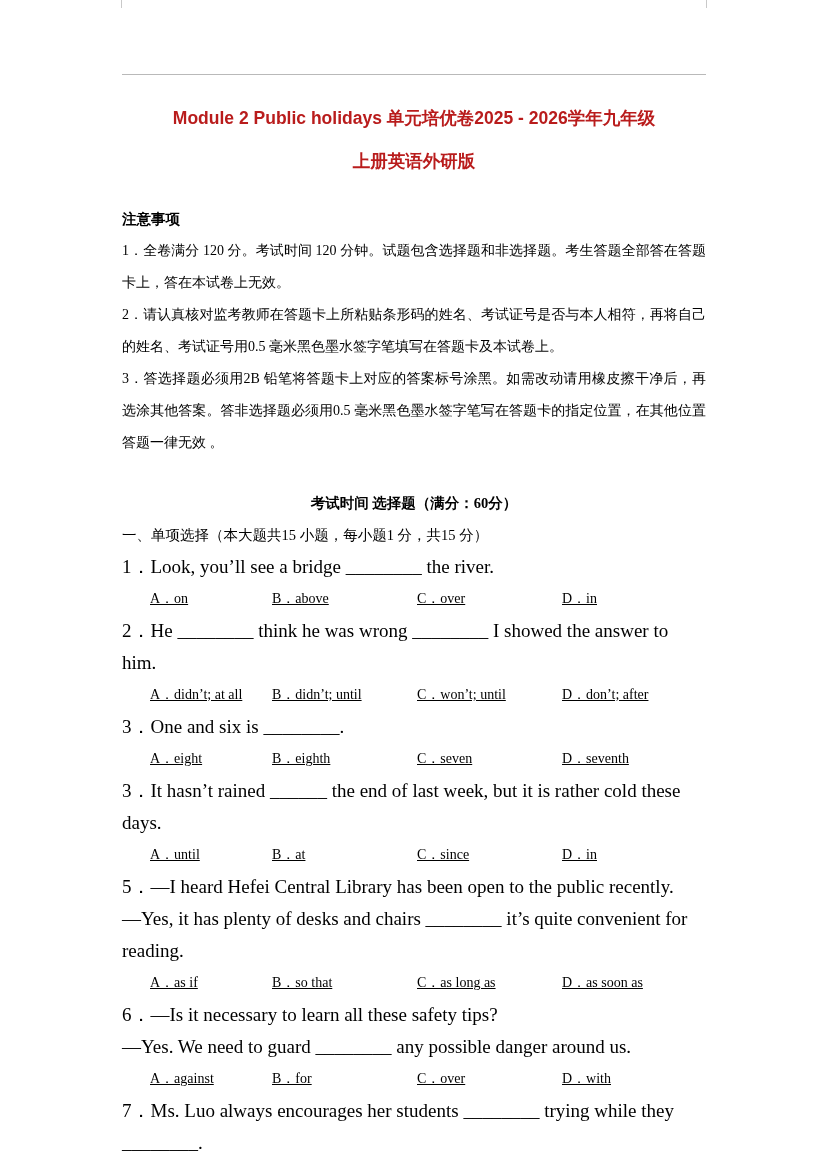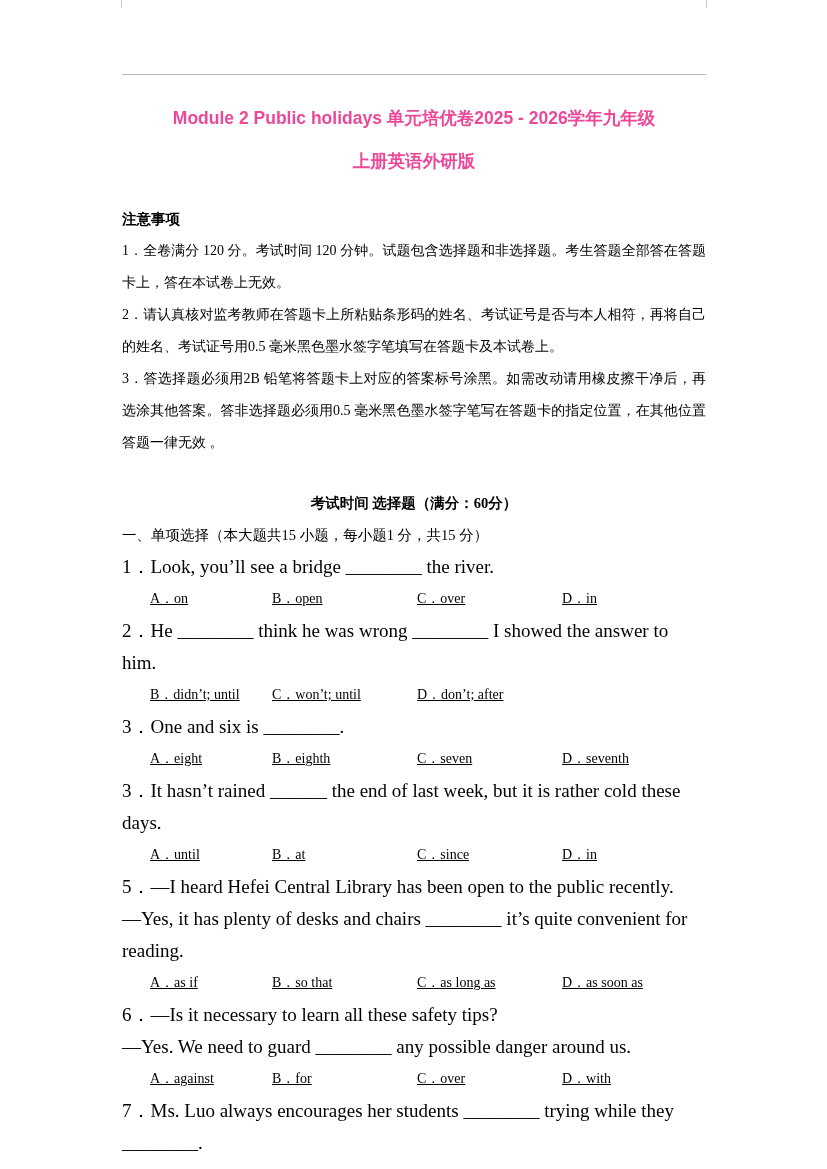--- a/index.html
+++ b/index.html
@@ -32,21 +32,21 @@
     border-top: 1px solid #b9b9b9;
     height: 0;
   }
   .title {
     margin-top: 22px;
     font-family: "Liberation Sans", "DejaVu Sans", sans-serif;
     font-weight: bold;
     font-size: 17.5px;
     line-height: 43px;
     text-align: center;
-    color: #ec4899;
+    color: #b91c1c;
   }
   .notice-heading {
     margin-top: 20px;
     font-weight: bold;
     font-size: 14.5px;
     line-height: 32px;
   }
   .notice {
     font-size: 14px;
     line-height: 32px;
@@ -98,28 +98,29 @@
   <p class="notice">3．答选择题必须用2B 铅笔将答题卡上对应的答案标号涂黑。如需改动请用橡皮擦干净后，再选涂其他答案。答非选择题必须用0.5 毫米黑色墨水签字笔写在答题卡的指定位置，在其他位置答题一律无效 。</p>
 
   <div class="section-heading">考试时间 选择题（满分：60分）</div>
   <div class="part-heading">一、单项选择（本大题共15 小题，每小题1 分，共15 分）</div>
 
   <div id="questions">
       <div class="question">
         <div class="q-line">1．Look, you’ll see a bridge ________ the river.</div>
         <div class="options">
           <div class="option">A．on</div>
-          <div class="option">B．open</div>
+          <div class="option">B．above</div>
           <div class="option">C．over</div>
           <div class="option">D．in</div>
         </div>
       </div>
       <div class="question">
         <div class="q-line">2．He ________ think he was wrong ________ I showed the answer to him.</div>
         <div class="options">
+          <div class="option">A．didn’t; at all</div>
           <div class="option">B．didn’t; until</div>
           <div class="option">C．won’t; until</div>
           <div class="option">D．don’t; after</div>
         </div>
       </div>
       <div class="question">
         <div class="q-line">3．One and six is ________.</div>
         <div class="options">
           <div class="option">A．eight</div>
           <div class="option">B．eighth</div>

